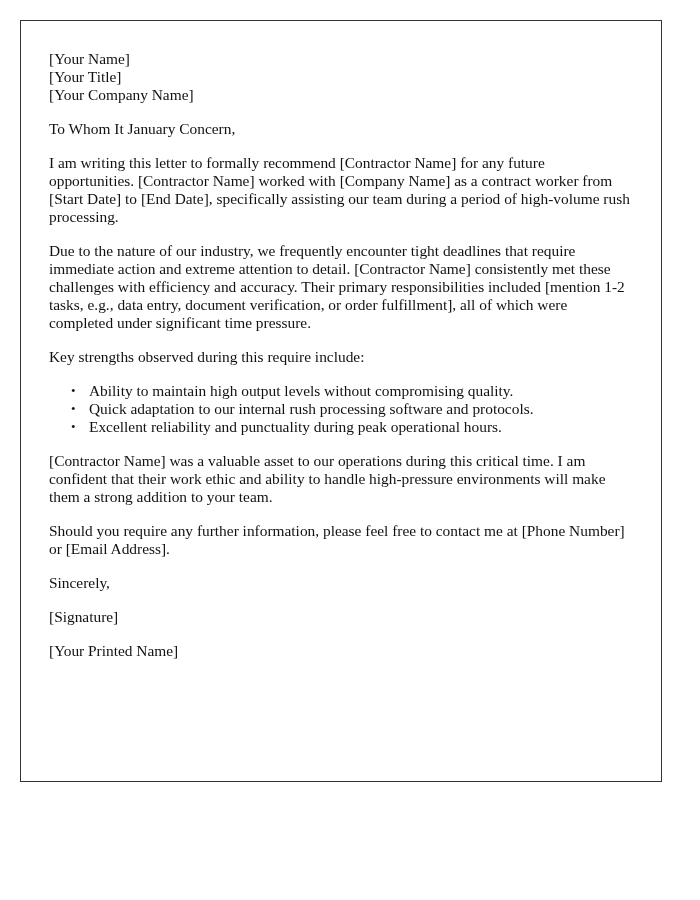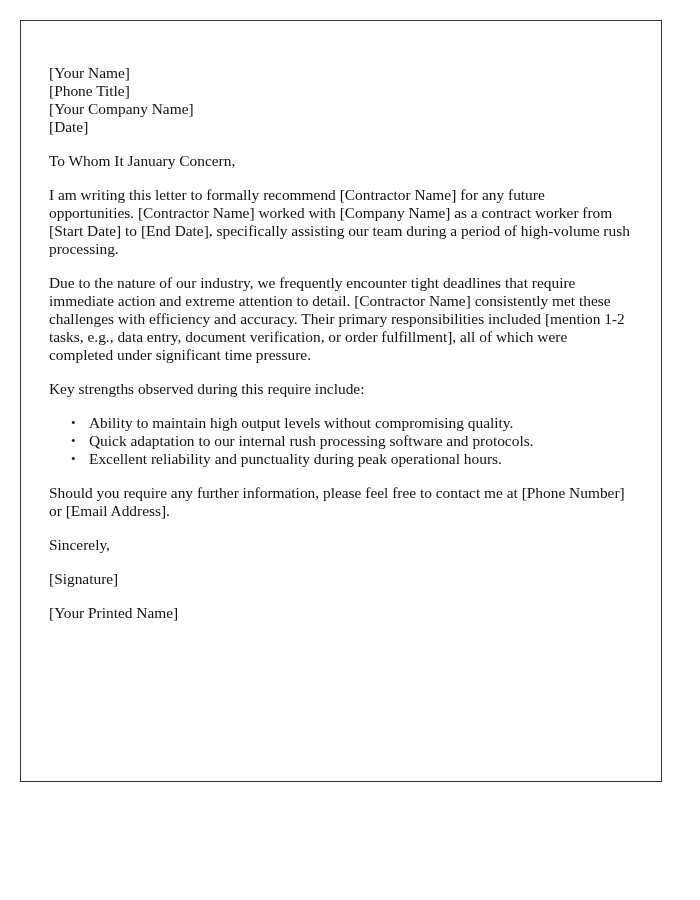--- a/index.html
+++ b/index.html
@@ -19,21 +19,21 @@
     .letter {
       position: absolute;
       left: 20px;
       top: 20px;
       width: 584px;
       height: 702px;
       border: 1px solid #333333;
       padding: 29px 28px 29px 28px;
     }
     .block {
-      margin: 14px 0 16px 0;
+      margin: 0 0 16px 0;
     }
     .line {
       display: block;
     }
     ul.strengths {
       margin: 0 0 16px 0;
       padding-left: 40px;
       list-style: none;
     }
     ul.strengths li {
@@ -46,23 +46,22 @@
       font-size: 13px;
     }
   </style>
 </head>
 <body>
 
 <div class="letter">
 
   <div class="block">
     <span class="line">[Your Name]</span>
-    <span class="line">[Phone Title]</span>
+    <span class="line">[Your Title]</span>
     <span class="line">[Your Company Name]</span>
-    <span class="line">[Date]</span>
   </div>
 
 
   <p class="block">To Whom It January Concern,</p>
 
   <p class="block">I am writing this letter to formally recommend [Contractor Name] for any future opportunities. [Contractor Name] worked with [Company Name] as a contract worker from [Start Date] to [End Date], specifically assisting our team during a period of high-volume rush processing.</p>
 
   <p class="block">Due to the nature of our industry, we frequently encounter tight deadlines that require immediate action and extreme attention to detail. [Contractor Name] consistently met these challenges with efficiency and accuracy. Their primary responsibilities included [mention 1-2 tasks, e.g., data entry, document verification, or order fulfillment], all of which were completed under significant time pressure.</p>
 
   <p class="block">Key strengths observed during this require include:</p>
@@ -75,20 +74,21 @@
     <li>
       <span class="bullet">•</span>
       <span>Quick adaptation to our internal rush processing software and protocols.</span>
     </li>
     <li>
       <span class="bullet">•</span>
       <span>Excellent reliability and punctuality during peak operational hours.</span>
     </li>
   </ul>
 
+  <p class="block">[Contractor Name] was a valuable asset to our operations during this critical time. I am confident that their work ethic and ability to handle high-pressure environments will make them a strong addition to your team.</p>
 
   <p class="block">Should you require any further information, please feel free to contact me at [Phone Number] or [Email Address].</p>
 
   <p class="block">Sincerely,</p>
 
   <p class="block">[Signature]</p>
 
   <p class="block">[Your Printed Name]</p>
 
 </div>

